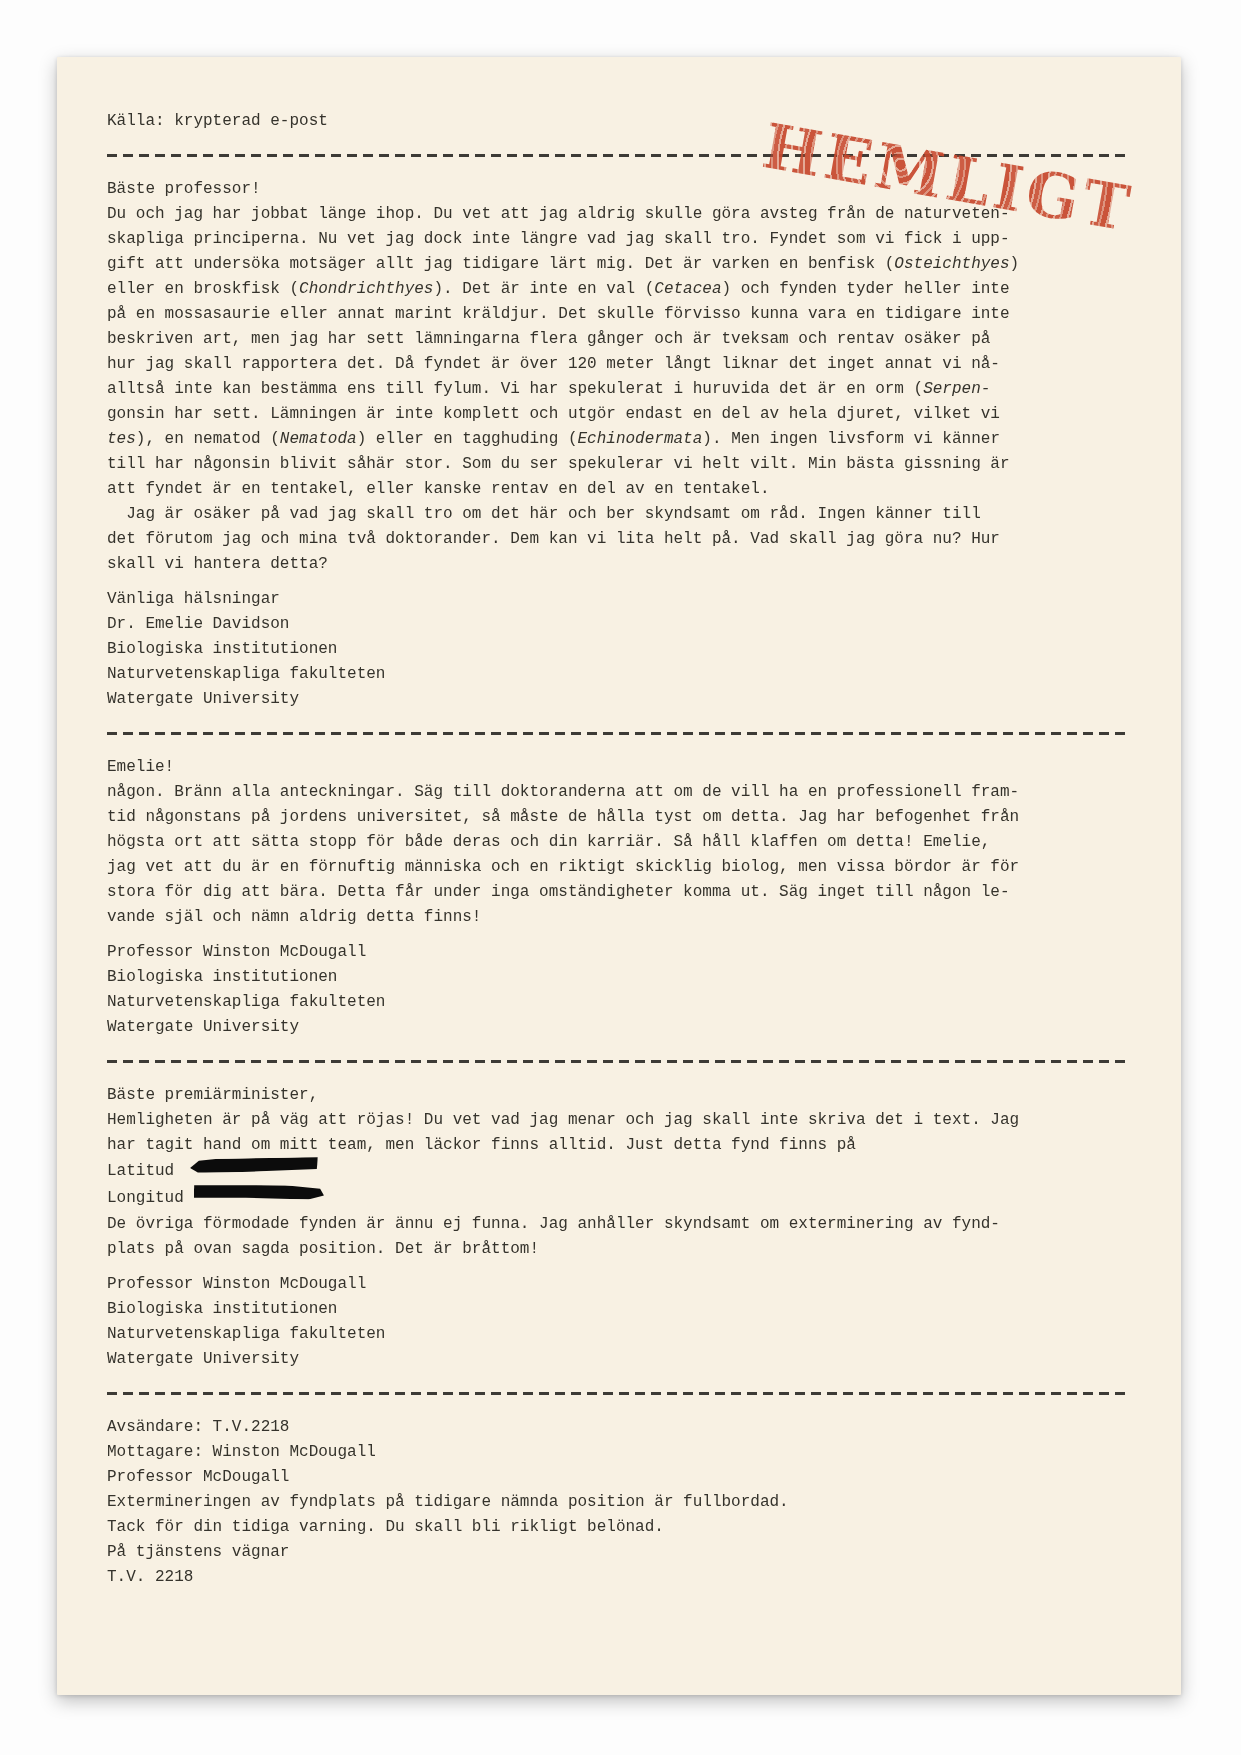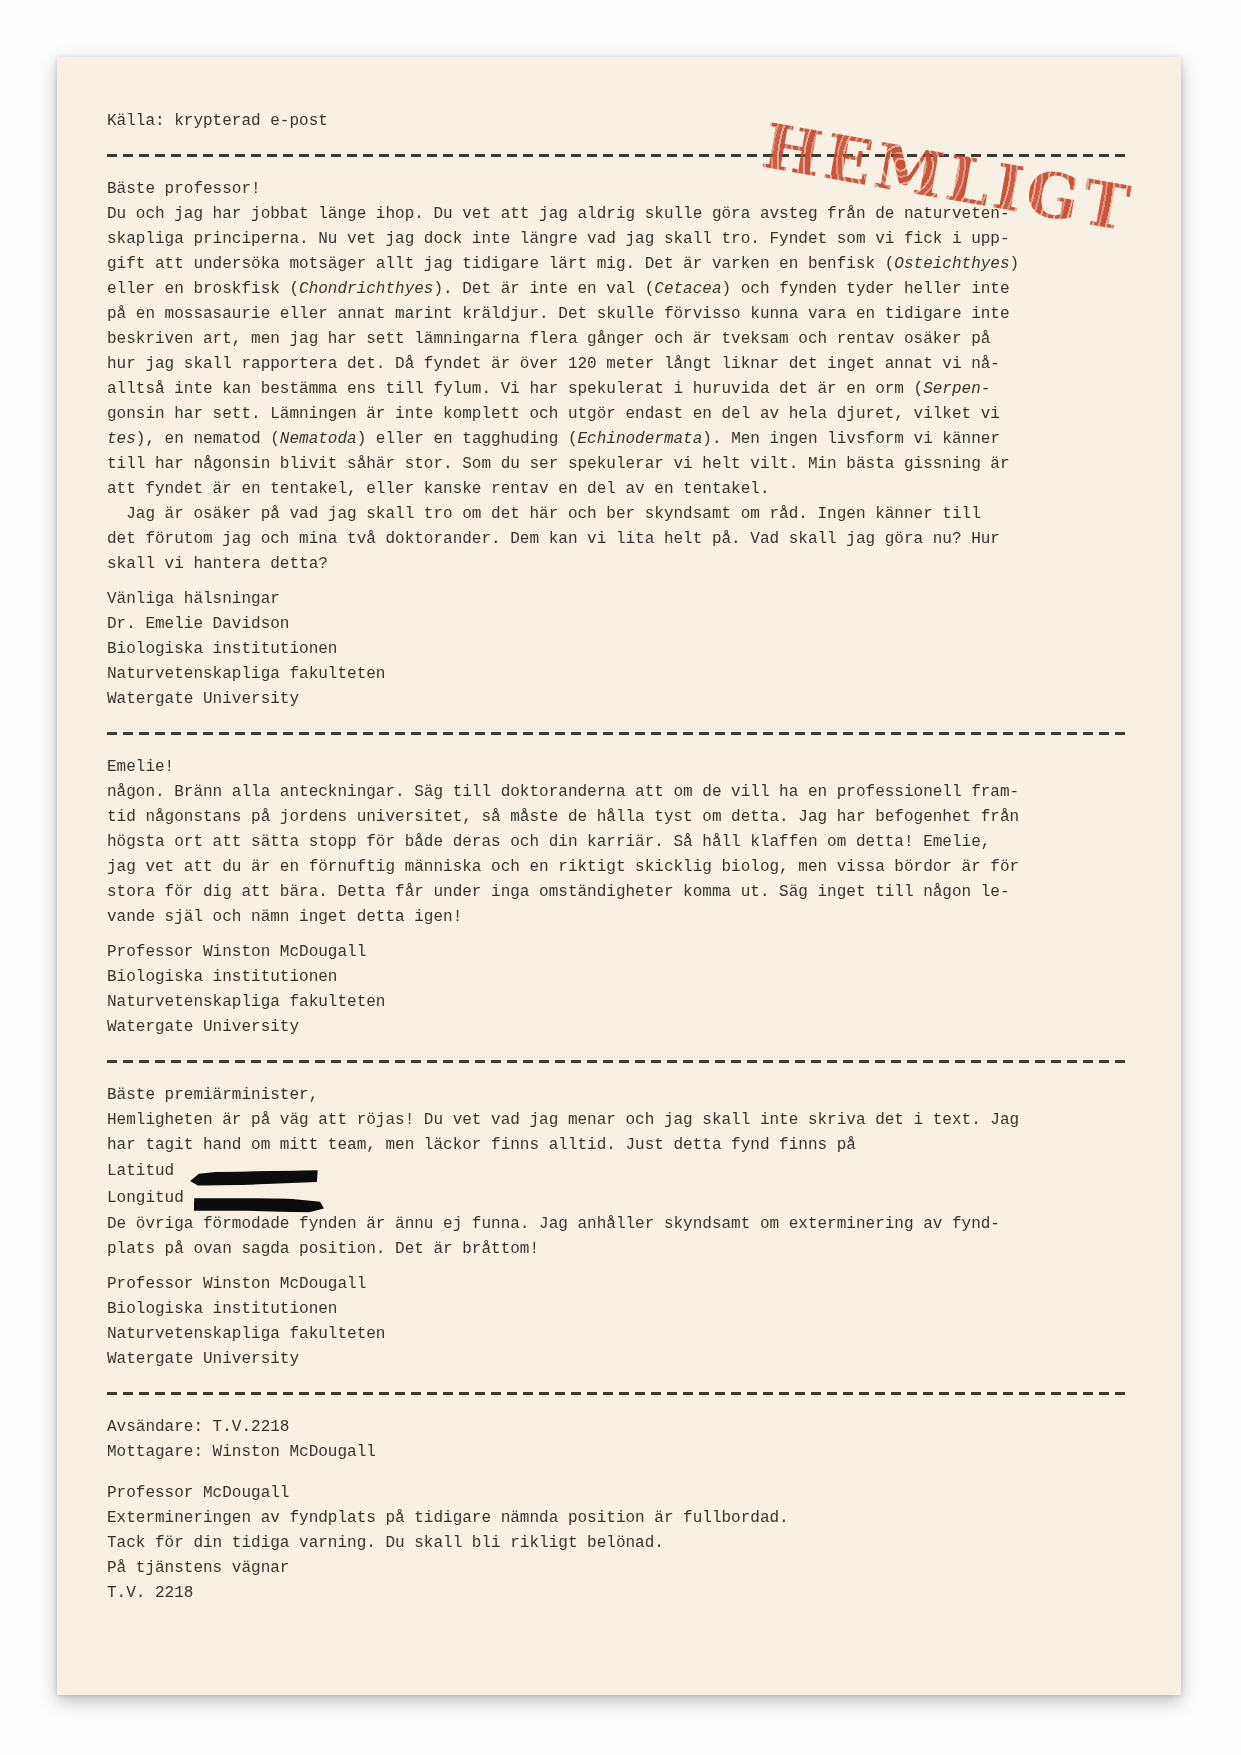--- a/index.html
+++ b/index.html
@@ -21,36 +21,36 @@
     font-size:16px;
     line-height:25px;
   }
   .tline{white-space:pre-wrap;}
   .tline em{font-style:italic;}
   .sep{
     height:3px;margin:20px 0;
     background:repeating-linear-gradient(90deg,#3d3b36 0 10px,transparent 10px 16px);
   }
   .sig{margin-top:10px;}
-  .gap-block{margin-top:16px;}
+  .gap-block{}
   .stamp{
     position:absolute;left:712px;top:58px;
     font-family:"DejaVu Serif","Liberation Serif",serif;
     font-weight:bold;
     font-size:62px;line-height:62px;
     letter-spacing:4px;
     color:#c7492e;
     transform:rotate(10deg);
     transform-origin:0 0;
     opacity:.93;
     -webkit-mask-image:repeating-radial-gradient(circle at 37% 42%,rgba(0,0,0,1) 0 5px,rgba(0,0,0,.45) 5px 7px,rgba(0,0,0,.95) 7px 11px,rgba(0,0,0,.6) 11px 13px);
     mask-image:repeating-radial-gradient(circle at 37% 42%,rgba(0,0,0,1) 0 5px,rgba(0,0,0,.45) 5px 7px,rgba(0,0,0,.95) 7px 11px,rgba(0,0,0,.6) 11px 13px);
     pointer-events:none;
   }
-  .coord-row{line-height:27px;display:flex;align-items:flex-end;}
+  .coord-row{line-height:27px;display:flex;align-items:flex-start;}
   .redaction{
     display:inline-block;height:14px;background:#0c0c0c;
   }
   .redaction.lat{
     width:128px;margin-left:16px;
     clip-path:polygon(0 62%,7% 12%,22% 0,100% 4%,99% 88%,30% 100%,6% 96%);
     transform:rotate(-1.2deg);
   }
   .redaction.lon{
     width:130px;margin-left:10px;
@@ -101,21 +101,21 @@
     <div class="sep"></div>
 
     <section>
       <div class="tline">Emelie!</div>
       <div>
           <div class="tline">någon. Bränn alla anteckningar. Säg till doktoranderna att om de vill ha en professionell fram-</div>
           <div class="tline">tid någonstans på jordens universitet, så måste de hålla tyst om detta. Jag har befogenhet från</div>
           <div class="tline">högsta ort att sätta stopp för både deras och din karriär. Så håll klaffen om detta! Emelie,</div>
           <div class="tline">jag vet att du är en förnuftig människa och en riktigt skicklig biolog, men vissa bördor är för</div>
           <div class="tline">stora för dig att bära. Detta får under inga omständigheter komma ut. Säg inget till någon le-</div>
-          <div class="tline">vande själ och nämn inget detta igen!</div>
+          <div class="tline">vande själ och nämn aldrig detta finns!</div>
         </div>
       <div class="sig">
           <div class="tline">Professor Winston McDougall</div>
           <div class="tline">Biologiska institutionen</div>
           <div class="tline">Naturvetenskapliga fakulteten</div>
           <div class="tline">Watergate University</div>
         </div>
     </section>
 
     <div class="sep"></div>

